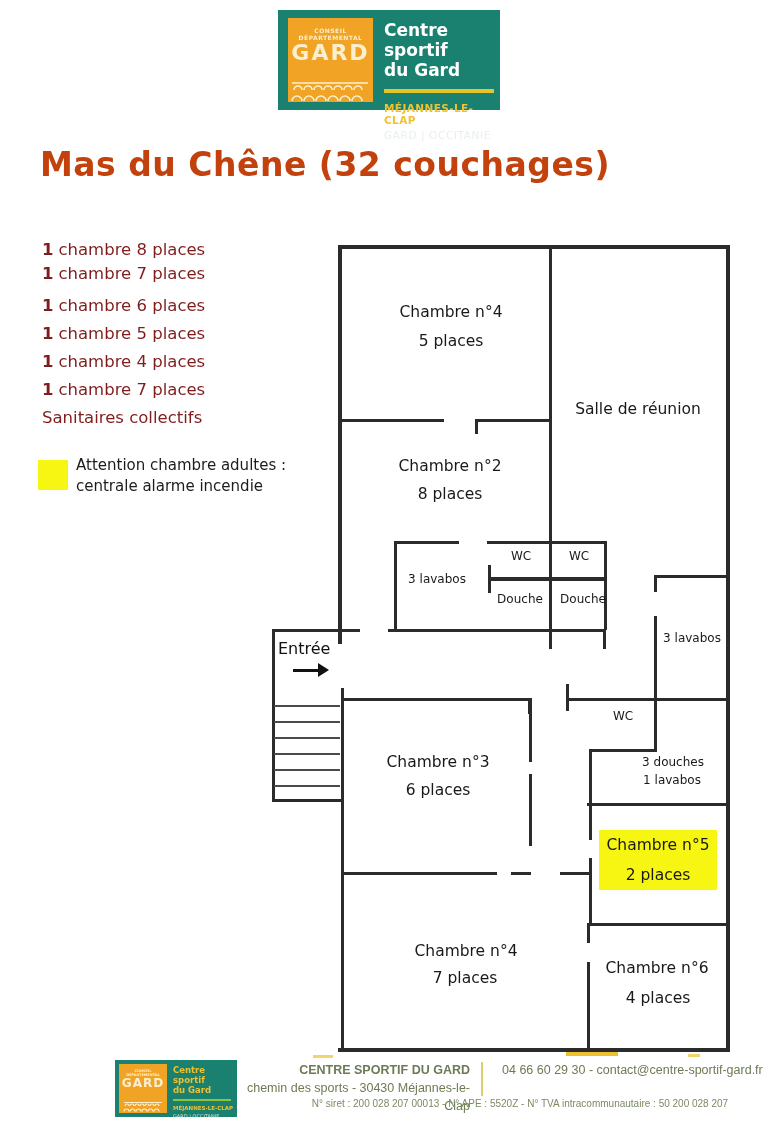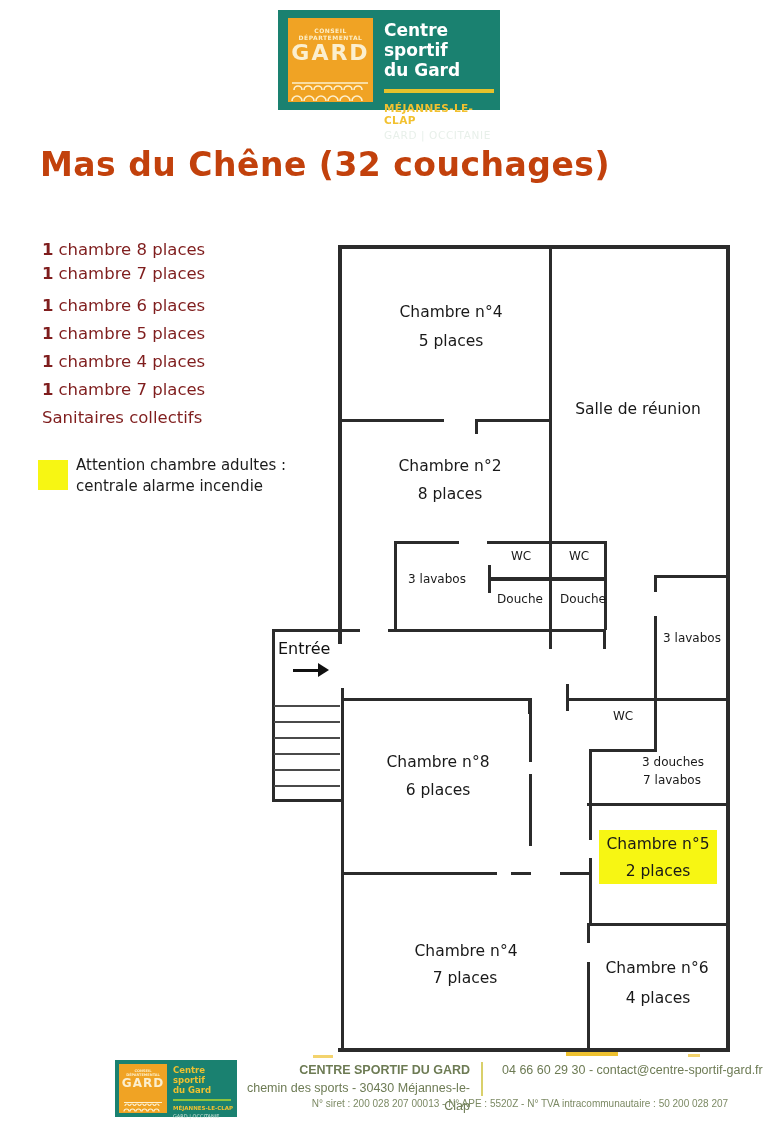--- a/index.html
+++ b/index.html
@@ -37,21 +37,21 @@
   .legend-tx{position:absolute;left:76px;font-size:15px;color:#1c1c1c;white-space:nowrap;}
   
   .wall{position:absolute;background:#2b2b2b;}
   .stair{position:absolute;background:#4a4a4a;height:2px;width:66px;}
   .lbl{position:absolute;transform:translateX(-50%);white-space:nowrap;font-size:15.5px;color:#191919;}
   .sm{font-size:12px;}
   .entree{position:absolute;left:278px;top:639px;font-size:16px;color:#111;}
   .arrow-shaft{position:absolute;left:293px;top:669px;width:26px;height:3px;background:#111;}
   .arrow-head{position:absolute;left:318px;top:663px;width:0;height:0;
               border-top:7px solid transparent;border-bottom:7px solid transparent;border-left:11px solid #111;}
-  .ch5{position:absolute;left:599px;top:830px;width:118px;height:54px;background:#f7f613;
+  .ch5{position:absolute;left:599px;top:830px;width:118px;height:60px;background:#f7f613;
        display:flex;flex-direction:column;justify-content:space-around;align-items:center;}
   .ch5 div{font-size:15.5px;color:#191919;white-space:nowrap;}
   .ydash{position:absolute;background:#eec12f;}
   
   .ft{font-family:"Liberation Sans",sans-serif;color:#6d7b54;}
   .ft-center{position:absolute;left:230px;top:1061px;width:240px;text-align:right;font-size:12.5px;line-height:18px;}
   .ft-sep{position:absolute;left:481px;top:1062px;width:2px;height:34px;background:#d9d06b;}
   .ft-right{position:absolute;left:494px;top:1061px;width:280px;font-size:12.5px;line-height:18px;margin-left:8px;}
   .ft-legal{position:absolute;left:260px;top:1098px;width:520px;text-align:center;font-size:10px;color:#7c8a64;}
 </style>
@@ -160,23 +160,23 @@
 
 <div class="lbl sm" style="left:437px;top:572px">3 lavabos</div>
 <div class="lbl sm" style="left:521px;top:549px">WC</div>
 <div class="lbl sm" style="left:579px;top:549px">WC</div>
 <div class="lbl sm" style="left:520px;top:592px">Douche</div>
 <div class="lbl sm" style="left:583px;top:592px">Douche</div>
 
 <div class="lbl sm" style="left:692px;top:631px">3 lavabos</div>
 <div class="lbl sm" style="left:623px;top:709px">WC</div>
 <div class="lbl sm" style="left:673px;top:755px">3 douches</div>
-<div class="lbl sm" style="left:672px;top:773px">7 lavabos</div>
-
-<div class="lbl" style="left:438px;top:753px">Chambre n°8</div>
+<div class="lbl sm" style="left:672px;top:773px">1 lavabos</div>
+
+<div class="lbl" style="left:438px;top:753px">Chambre n°3</div>
 <div class="lbl" style="left:438px;top:781px">6 places</div>
 
 <div class="ch5">
   <div>Chambre n°5</div>
   <div>2 places</div>
 </div>
 
 <div class="lbl" style="left:466px;top:942px">Chambre n°4</div>
 <div class="lbl" style="left:465px;top:969px">7 places</div>
 

